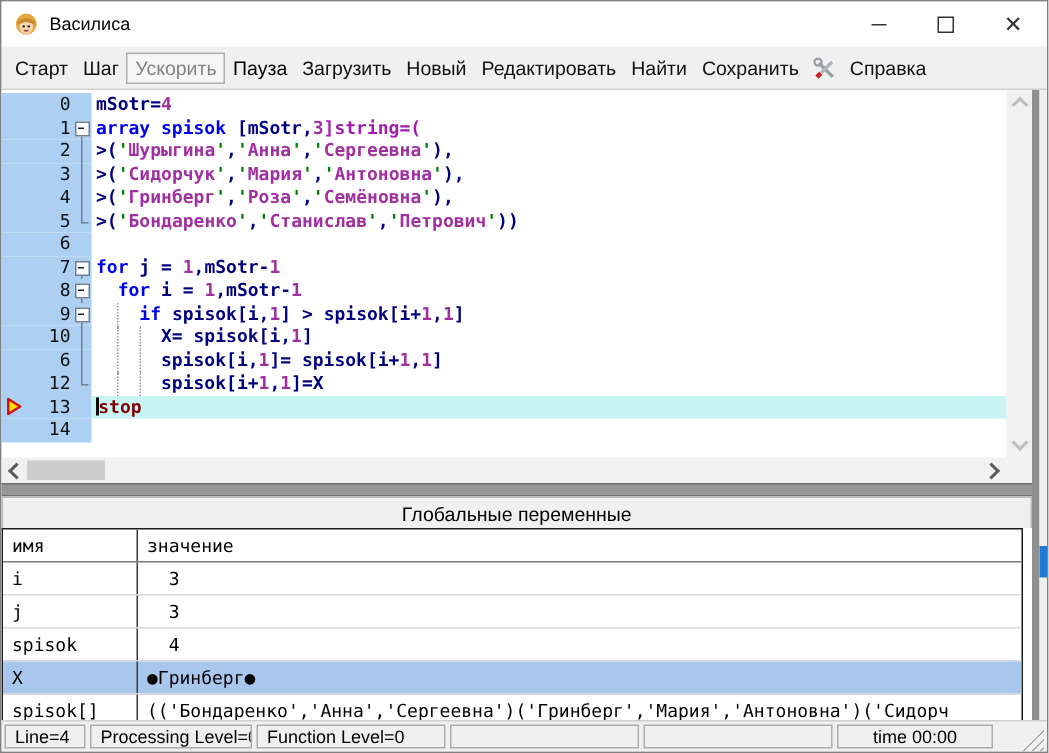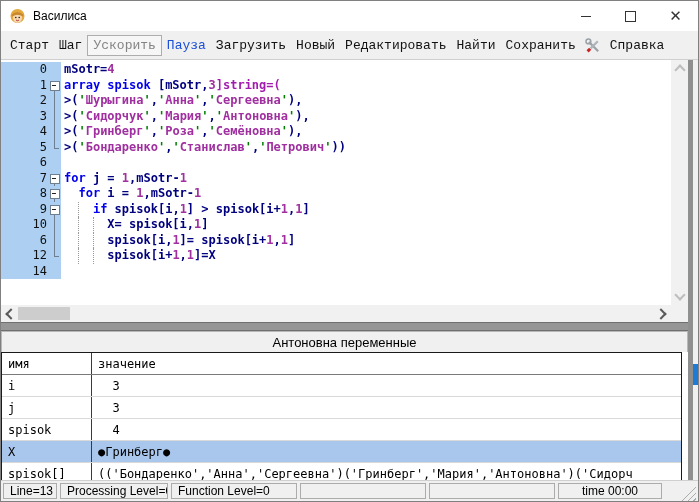--- a/index.html
+++ b/index.html
@@ -12,23 +12,23 @@
   .title{margin-left:7px;font-size:12px;color:#000;}
   .wctrls{margin-left:auto;display:flex;height:100%;}
   .wbtn{width:45px;height:100%;display:flex;align-items:center;justify-content:center;}
   .glyph-min{width:10px;height:1px;background:#333;}
   .glyph-max{width:9px;height:9px;border:1px solid #333;}
   .glyph-close{font-size:15px;color:#333;line-height:1;font-family:"DejaVu Sans",sans-serif;}
 
   
   .menubar{height:28px;flex:none;background:#f0f0f0;border-bottom:1px solid #d0d0d0;display:flex;
            align-items:center;padding:0 4px;font-size:13px;color:#111;}
-  .mi{padding:3px 5px;white-space:nowrap;font-family:Liberation Mono, monospace;}
+  .mi{padding:3px 5px;white-space:nowrap;}
   .mi.active-disabled{border:1px solid #adadad;background:#f6f6f6;color:#848484;padding:2px 5px;}
-  .mi.disabled{color:#1d4ed8;}
+  .mi.disabled{color:#000000;}
   .mi.icon{padding:1px 4px 0 4px;display:flex;align-items:center;}
 
   
   .mid{flex:1;display:flex;min-height:0;}
   .maincol{flex:1;min-width:0;display:flex;flex-direction:column;}
   .rstrip{width:5px;flex:none;background:#8f8f8f;}
   .redge{width:5px;flex:none;background:#f0f0f0;position:relative;}
   .vthumb{position:absolute;left:0;top:304px;width:5px;height:21px;background:#1e7ad4;}
 
   
@@ -250,20 +250,32 @@
                 <div class="code"><div class="guide" style="left: 17.44px;"></div><div class="guide" style="left: 31.88px;"></div><span style="color: rgb(0, 0, 127);">      spisok[i,</span><span style="color: rgb(160, 48, 160);">1</span><span style="color: rgb(0, 0, 127);">]= spisok[i+</span><span style="color: rgb(160, 48, 160);">1</span><span style="color: rgb(0, 0, 127);">,</span><span style="color: rgb(160, 48, 160);">1</span><span style="color: rgb(0, 0, 127);">]</span></div>
               </div>
               <div class="ed-row">
                 <div class="gut">
                   <div class="arrow"></div>
                   <div class="num">12</div>
                   <div class="fold f-corner"></div>
                 </div>
                 <div class="code"><div class="guide" style="left: 17.44px;"></div><div class="guide" style="left: 31.88px;"></div><span style="color: rgb(0, 0, 127);">      spisok[i+</span><span style="color: rgb(160, 48, 160);">1</span><span style="color: rgb(0, 0, 127);">,</span><span style="color: rgb(160, 48, 160);">1</span><span style="color: rgb(0, 0, 127);">]=X</span></div>
               </div>
+              <div class="ed-row cur">
+                <div class="gut">
+                  <div class="arrow">
+                    <svg width="11" height="12" viewBox="0 0 11 12">
+                      <polygon points="1.5,1 9.5,6 1.5,11" fill="#ffdd00" stroke="#cc1111" stroke-width="1.6" stroke-linejoin="round"></polygon>
+                    </svg>
+                  </div>
+                  <div class="num">13</div>
+                  <div class="fold"></div>
+                </div>
+                <div class="code"><span class="caret"></span><span style="color: rgb(127, 0, 0);">stop</span></div>
+              </div>
               <div class="ed-row">
                 <div class="gut">
                   <div class="arrow"></div>
                   <div class="num">14</div>
                   <div class="fold"></div>
                 </div>
                 <div class="code"></div>
               </div>
             </div>
           <div class="hscroll">
@@ -285,21 +297,21 @@
           <div class="sbtn">
               <span class="chev down"></span>
             </div>
           <div class="corner"></div>
         </div>
       </div>
 
       <div class="splitter"></div>
 
       <div class="pheader">
-        <span>Антоновна переменные</span>
+        <span>Глобальные переменные</span>
       </div>
       <div class="tablewrap">
           <div class="trow head">
             <div class="tname">имя</div>
             <div class="tval">значение</div>
           </div>
           <div class="trow">
             <div class="tname">i</div>
             <div class="tval">  3</div>
           </div>
@@ -322,21 +334,21 @@
         </div>
 
     </div>
     <div class="rstrip"></div>
     <div class="redge">
       <div class="vthumb"></div>
     </div>
   </div>
 
   <div class="statusbar">
-    <div class="scell" style="width: 54px;">Line=13</div>
+    <div class="scell" style="width: 54px;">Line=4</div>
       <div class="scell" style="width: 108px;">Processing Level=0</div>
       <div class="scell" style="width: 126px;">Function Level=0</div>
       <div class="scell" style="width: 126px;"></div>
       <div class="scell" style="width: 126px;"></div>
       <div class="scell center" style="width: 104px;">time 00:00</div>
       <div class="grip"></div>
   </div>
 
 </div>
 

